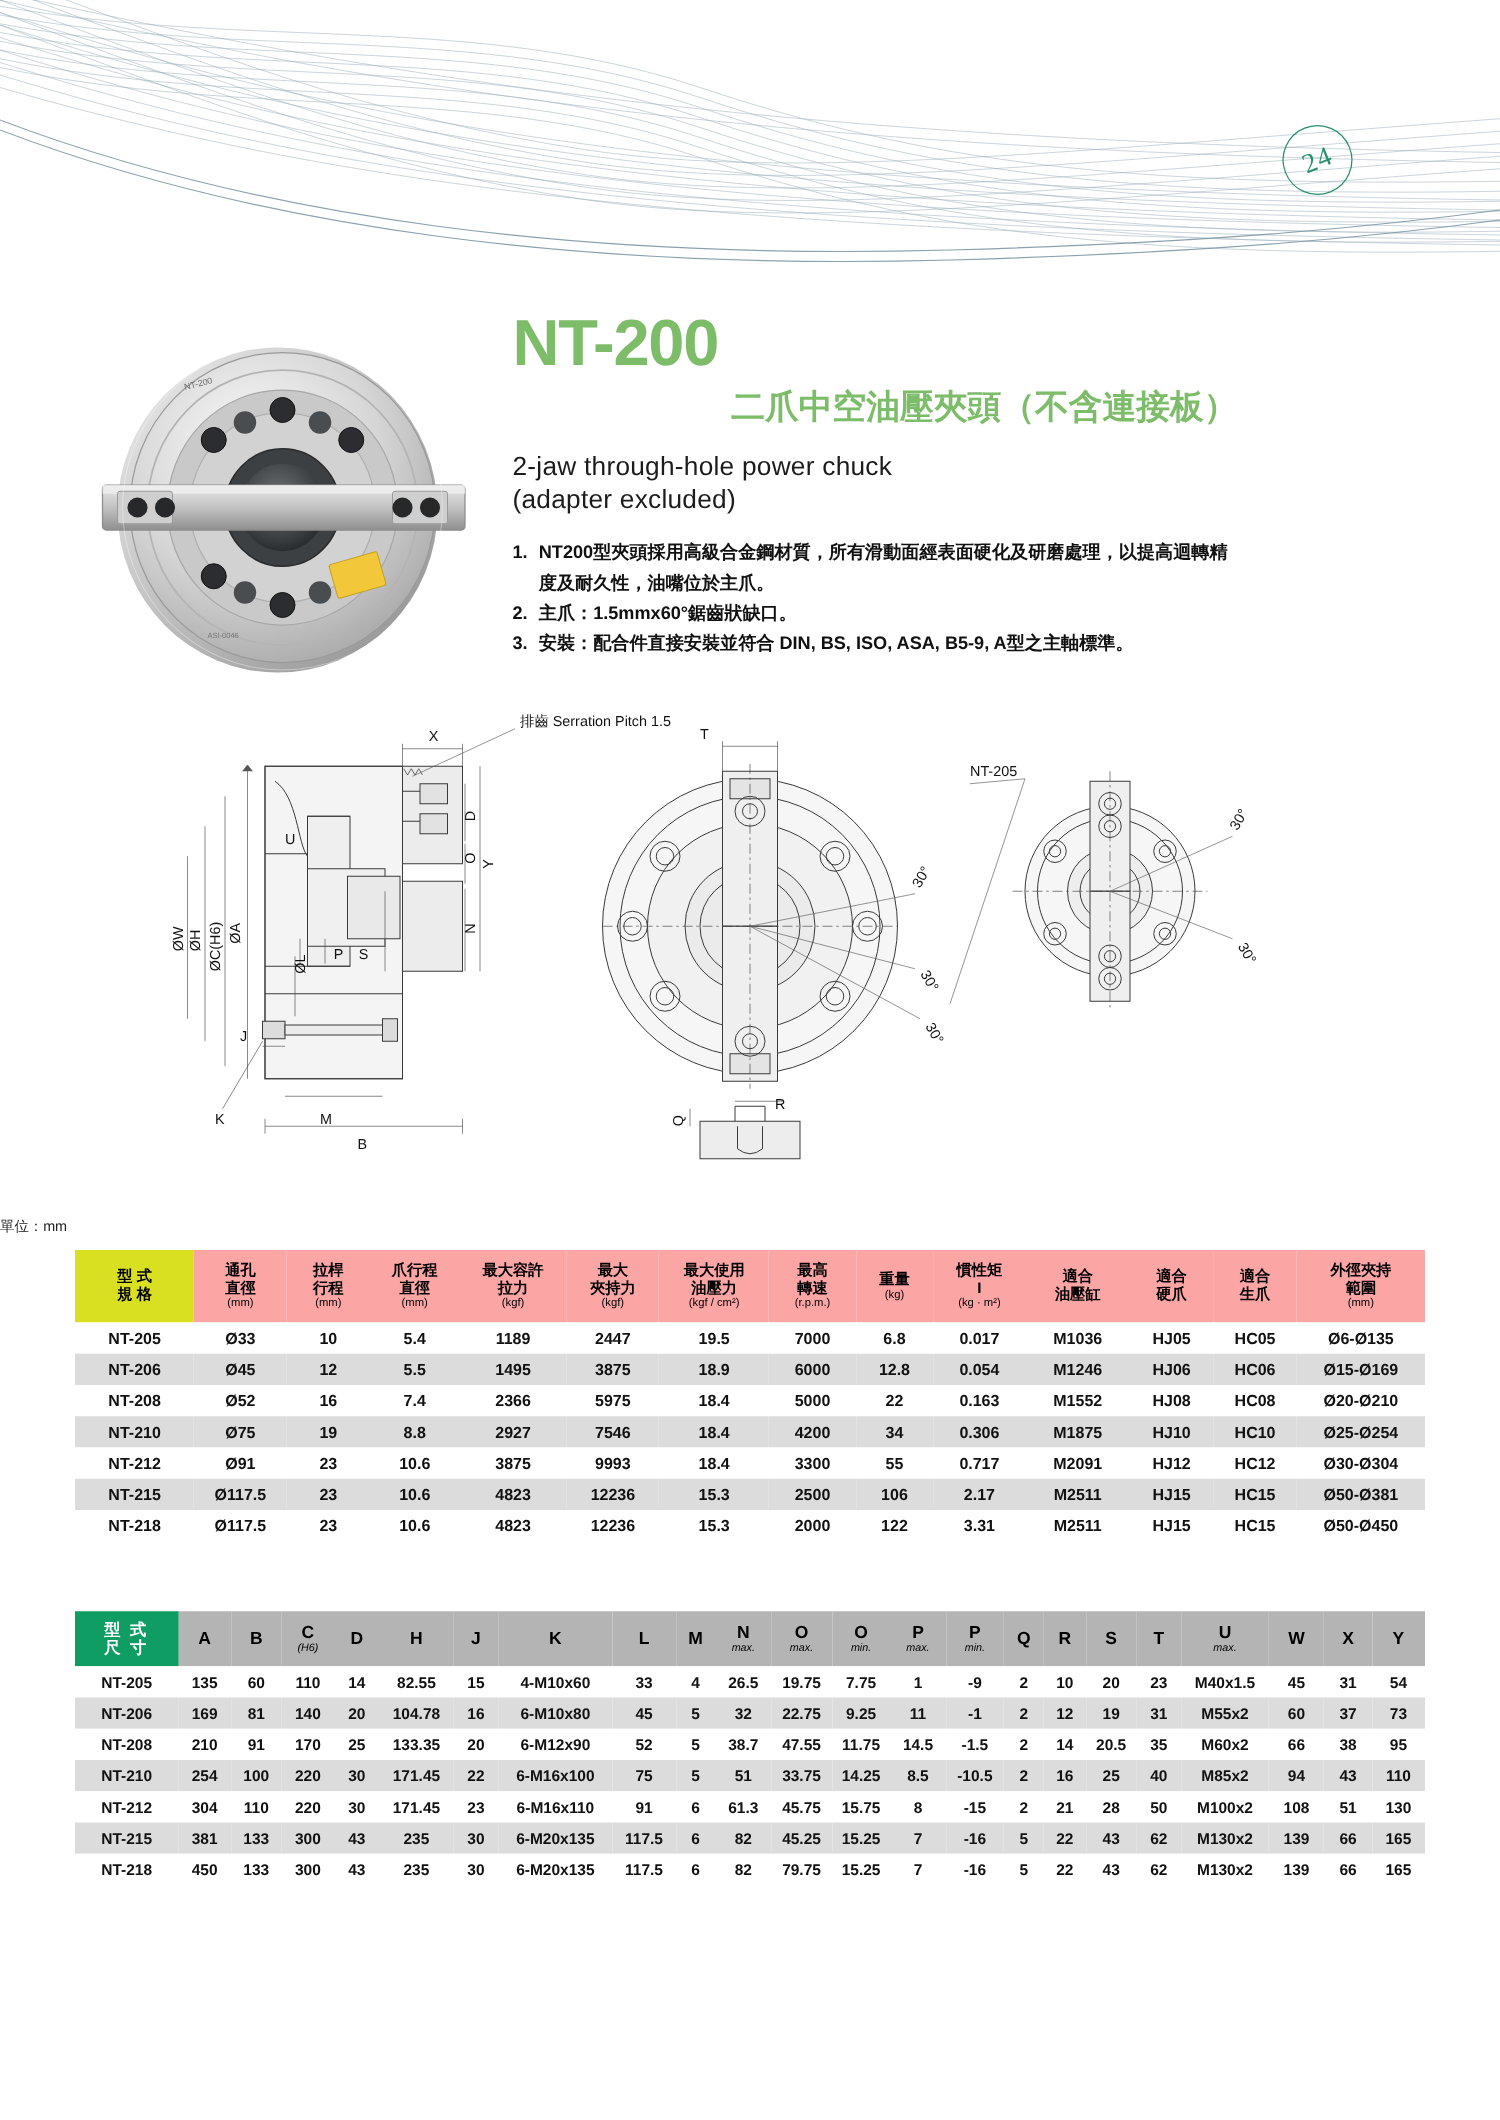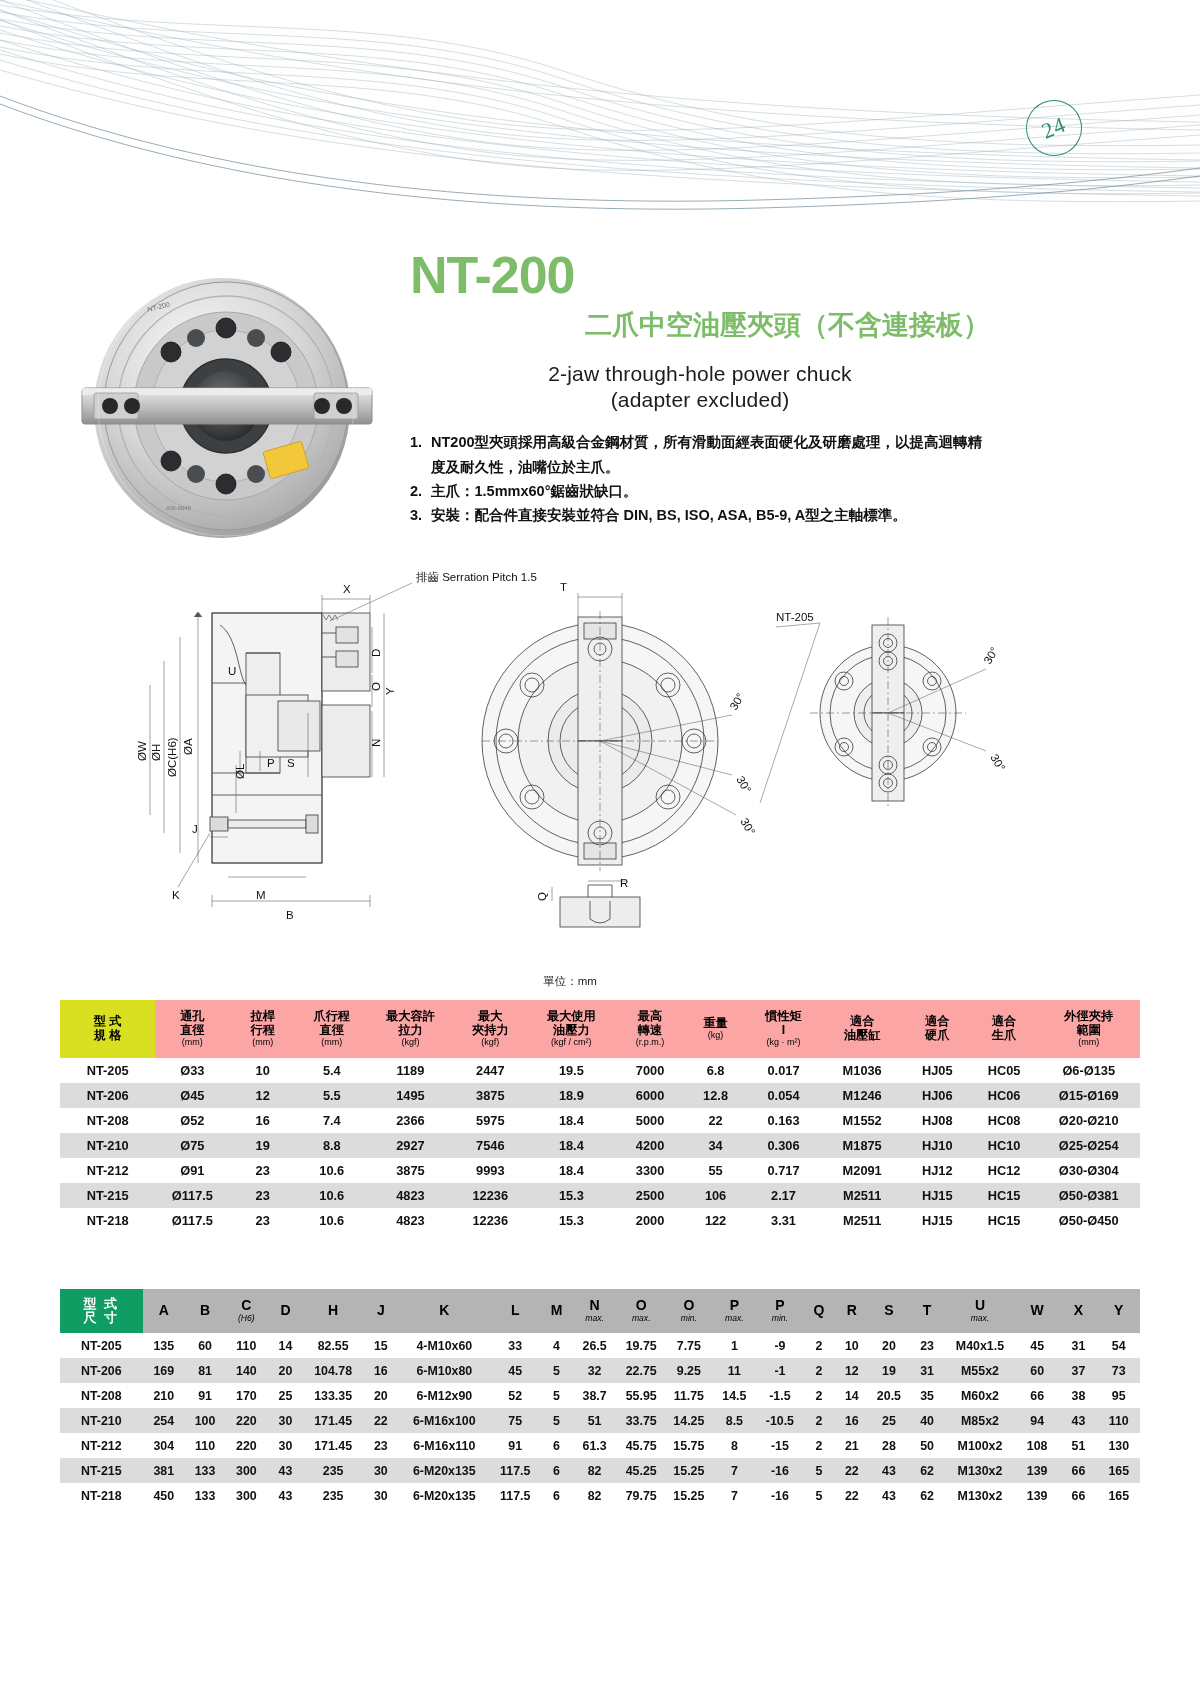--- a/index.html
+++ b/index.html
@@ -27,32 +27,32 @@
     letter-spacing:1px;
   }
 
   
   .hero { position:absolute; top:262px; left:70px; width:340px; height:280px; }
   .hero svg { display:block; }
 
   .title-block { position:absolute; top:248px; left:410px; width:580px; }
   .model-title { font-size:52px; font-weight:bold; color:#7dbd6a; letter-spacing:-1px; line-height:1.05; }
   .model-sub-cn { font-size:27px; font-weight:bold; color:#7dbd6a; letter-spacing:0px; margin-top:4px;text-align:right; }
-  .model-sub-en { font-size:21px; color:#1c1c1c; margin-top:18px; line-height:1.28; letter-spacing:0.2px;text-align:center; }
+  .model-sub-en { font-size:21px; color:#1c1c1c; margin-top:18px; line-height:1.28; letter-spacing:0.2px; }
   .feature-list { margin-top:16px; font-size:14.5px; color:#111; line-height:1.68; font-weight:bold; }
   .feature-list li { list-style:none; display:flex; }
   .feature-num { width:21px; flex:0 0 21px; }
   .feature-txt { flex:1; }
 
   
   .drawings { position:absolute; top:565px; left:60px; width:1080px; height:390px; }
   .drawings svg { display:block; }
 
   
-  .unit-note { position:absolute; top:974px; left:0; width:1140px; text-align:center; font-size:11.5px; color:#222; }
+  .unit-note { position:absolute; top:974px; left:0; width:1140px; text-align:left; font-size:11.5px; color:#222; }
 
   table { border-collapse:collapse; position:absolute; font-size:12.6px; }
   table td, table th { text-align:center; vertical-align:middle; }
 
   
   #spec-table { top:1000px; left:60px; width:1080px; }
   #spec-table thead th { background:#fca5a5; color:#000; font-weight:bold; padding:5px 2px; height:58px; line-height:1.12; font-size:12.2px; }
   #spec-table thead th.model-head { background:#d9e021; }
   #spec-table tbody td { padding:4.5px 2px; height:25px; font-size:12.8px; color:#111; font-weight:bold; }
   #spec-table tbody tr:nth-child(even) td { background:#dcdcdc; }
@@ -685,21 +685,21 @@
         <td>210</td>
         <td>91</td>
         <td>170</td>
         <td>25</td>
         <td>133.35</td>
         <td>20</td>
         <td>6-M12x90</td>
         <td>52</td>
         <td>5</td>
         <td>38.7</td>
-        <td>55.95</td>
+        <td>47.55</td>
         <td>11.75</td>
         <td>14.5</td>
         <td>-1.5</td>
         <td>2</td>
         <td>14</td>
         <td>20.5</td>
         <td>35</td>
         <td>M60x2</td>
         <td>66</td>
         <td>38</td>

